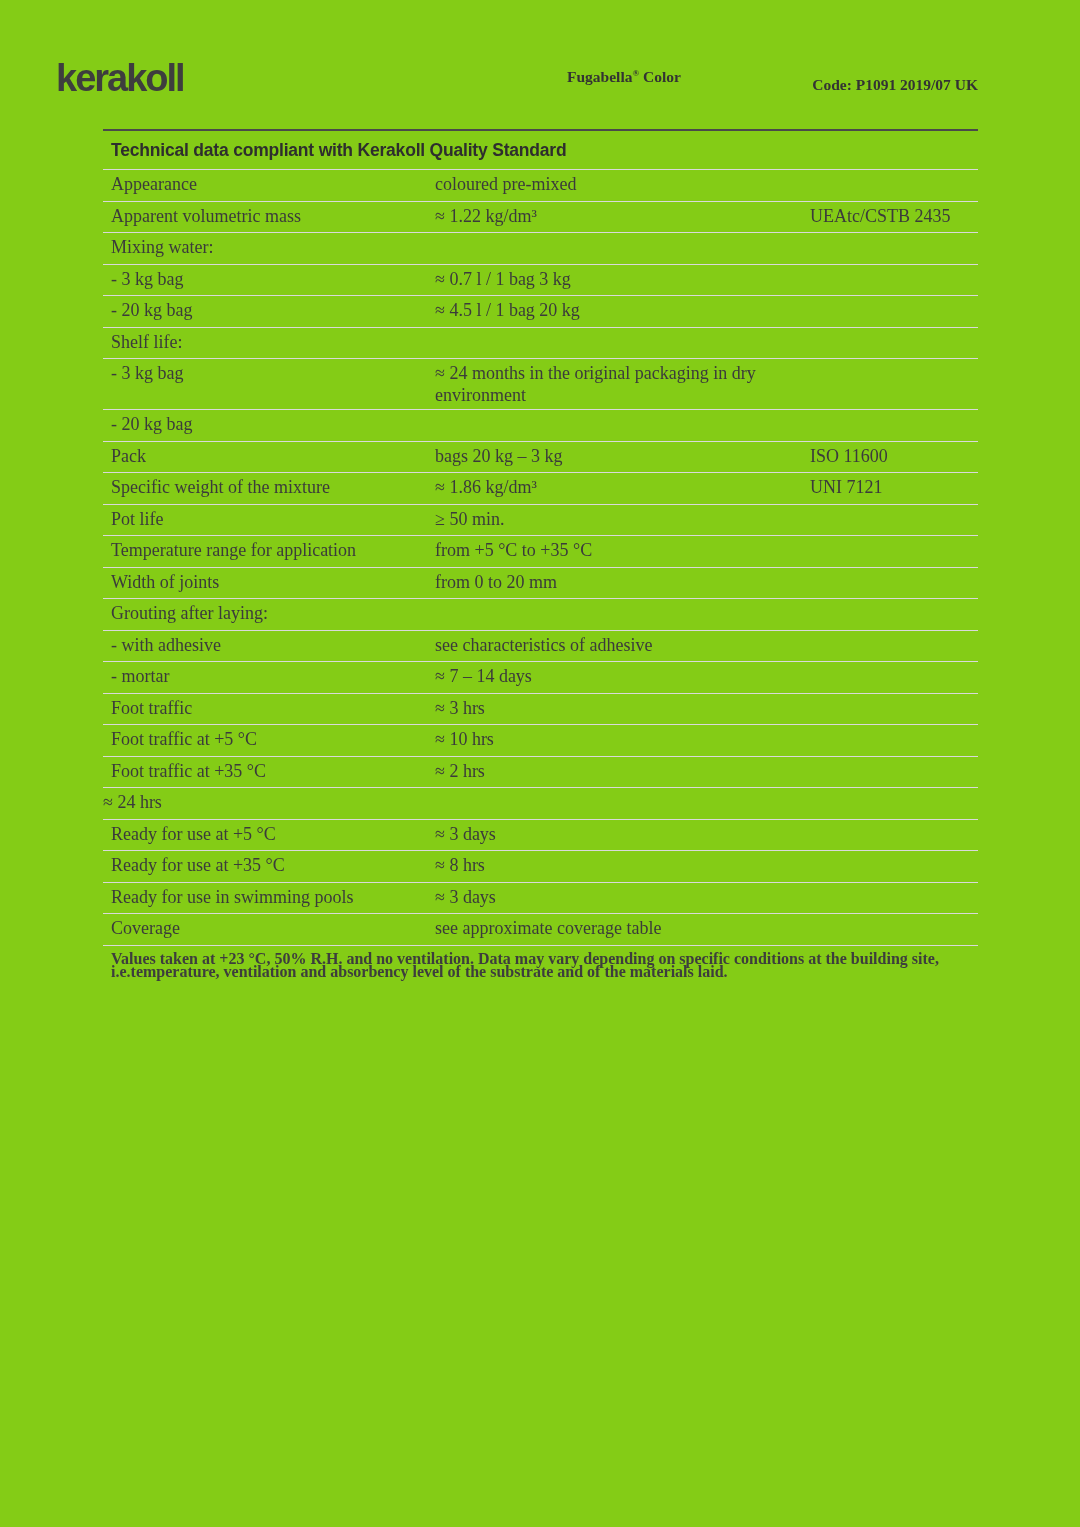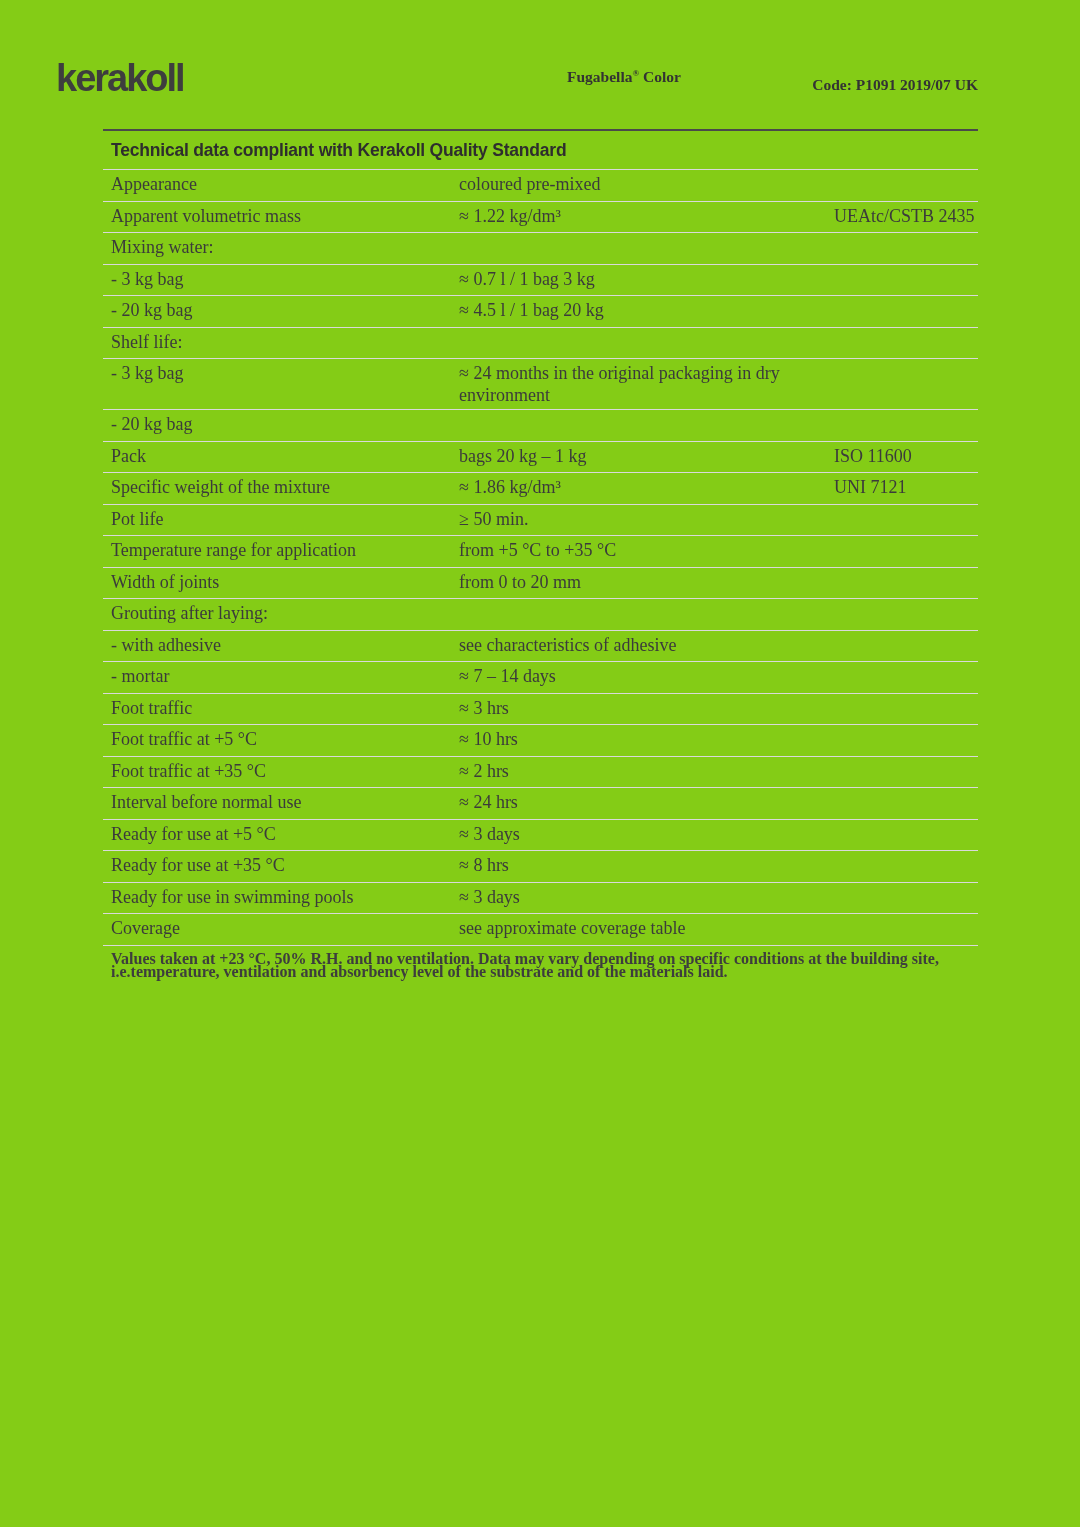--- a/index.html
+++ b/index.html
@@ -78,21 +78,20 @@
   }
   .cell-label {
     width: 332px;
     padding-left: 8px;
     flex-shrink: 0;
   }
   .cell-value {
     width: 375px;
     padding-right: 40px;
     flex-shrink: 0;
-    margin-left: 24px;
   }
   .cell-standard {
     flex: 1;
   }
   .footnote {
     padding: 6px 10px 0 8px;
     max-width: 875px;
     font-size: 16px;
     font-weight: 700;
     line-height: 13px;
@@ -159,21 +158,21 @@
           <div class="cell-standard"></div>
         </div>
 
         <div class="row">
           <div class="cell-label">- 20 kg bag</div>
           <div class="cell-standard"></div>
         </div>
 
         <div class="row">
           <div class="cell-label">Pack</div>
-          <div class="cell-value">bags 20 kg – 1 kg</div>
+          <div class="cell-value">bags 20 kg – 3 kg</div>
           <div class="cell-standard">ISO 11600</div>
         </div>
 
         <div class="row">
           <div class="cell-label">Specific weight of the mixture</div>
           <div class="cell-value">≈ 1.86 kg/dm³</div>
           <div class="cell-standard">UNI 7121</div>
         </div>
 
         <div class="row">
@@ -224,21 +223,20 @@
           <div class="cell-standard"></div>
         </div>
 
         <div class="row">
           <div class="cell-label">Foot traffic at +35 °C</div>
           <div class="cell-value">≈ 2 hrs</div>
           <div class="cell-standard"></div>
         </div>
 
         <div class="row">
-          <div class="cell-label">Interval before normal use</div>
           <div class="cell-value">≈ 24 hrs</div>
           <div class="cell-standard"></div>
         </div>
 
         <div class="row">
           <div class="cell-label">Ready for use at +5 °C</div>
           <div class="cell-value">≈ 3 days</div>
           <div class="cell-standard"></div>
         </div>
 

